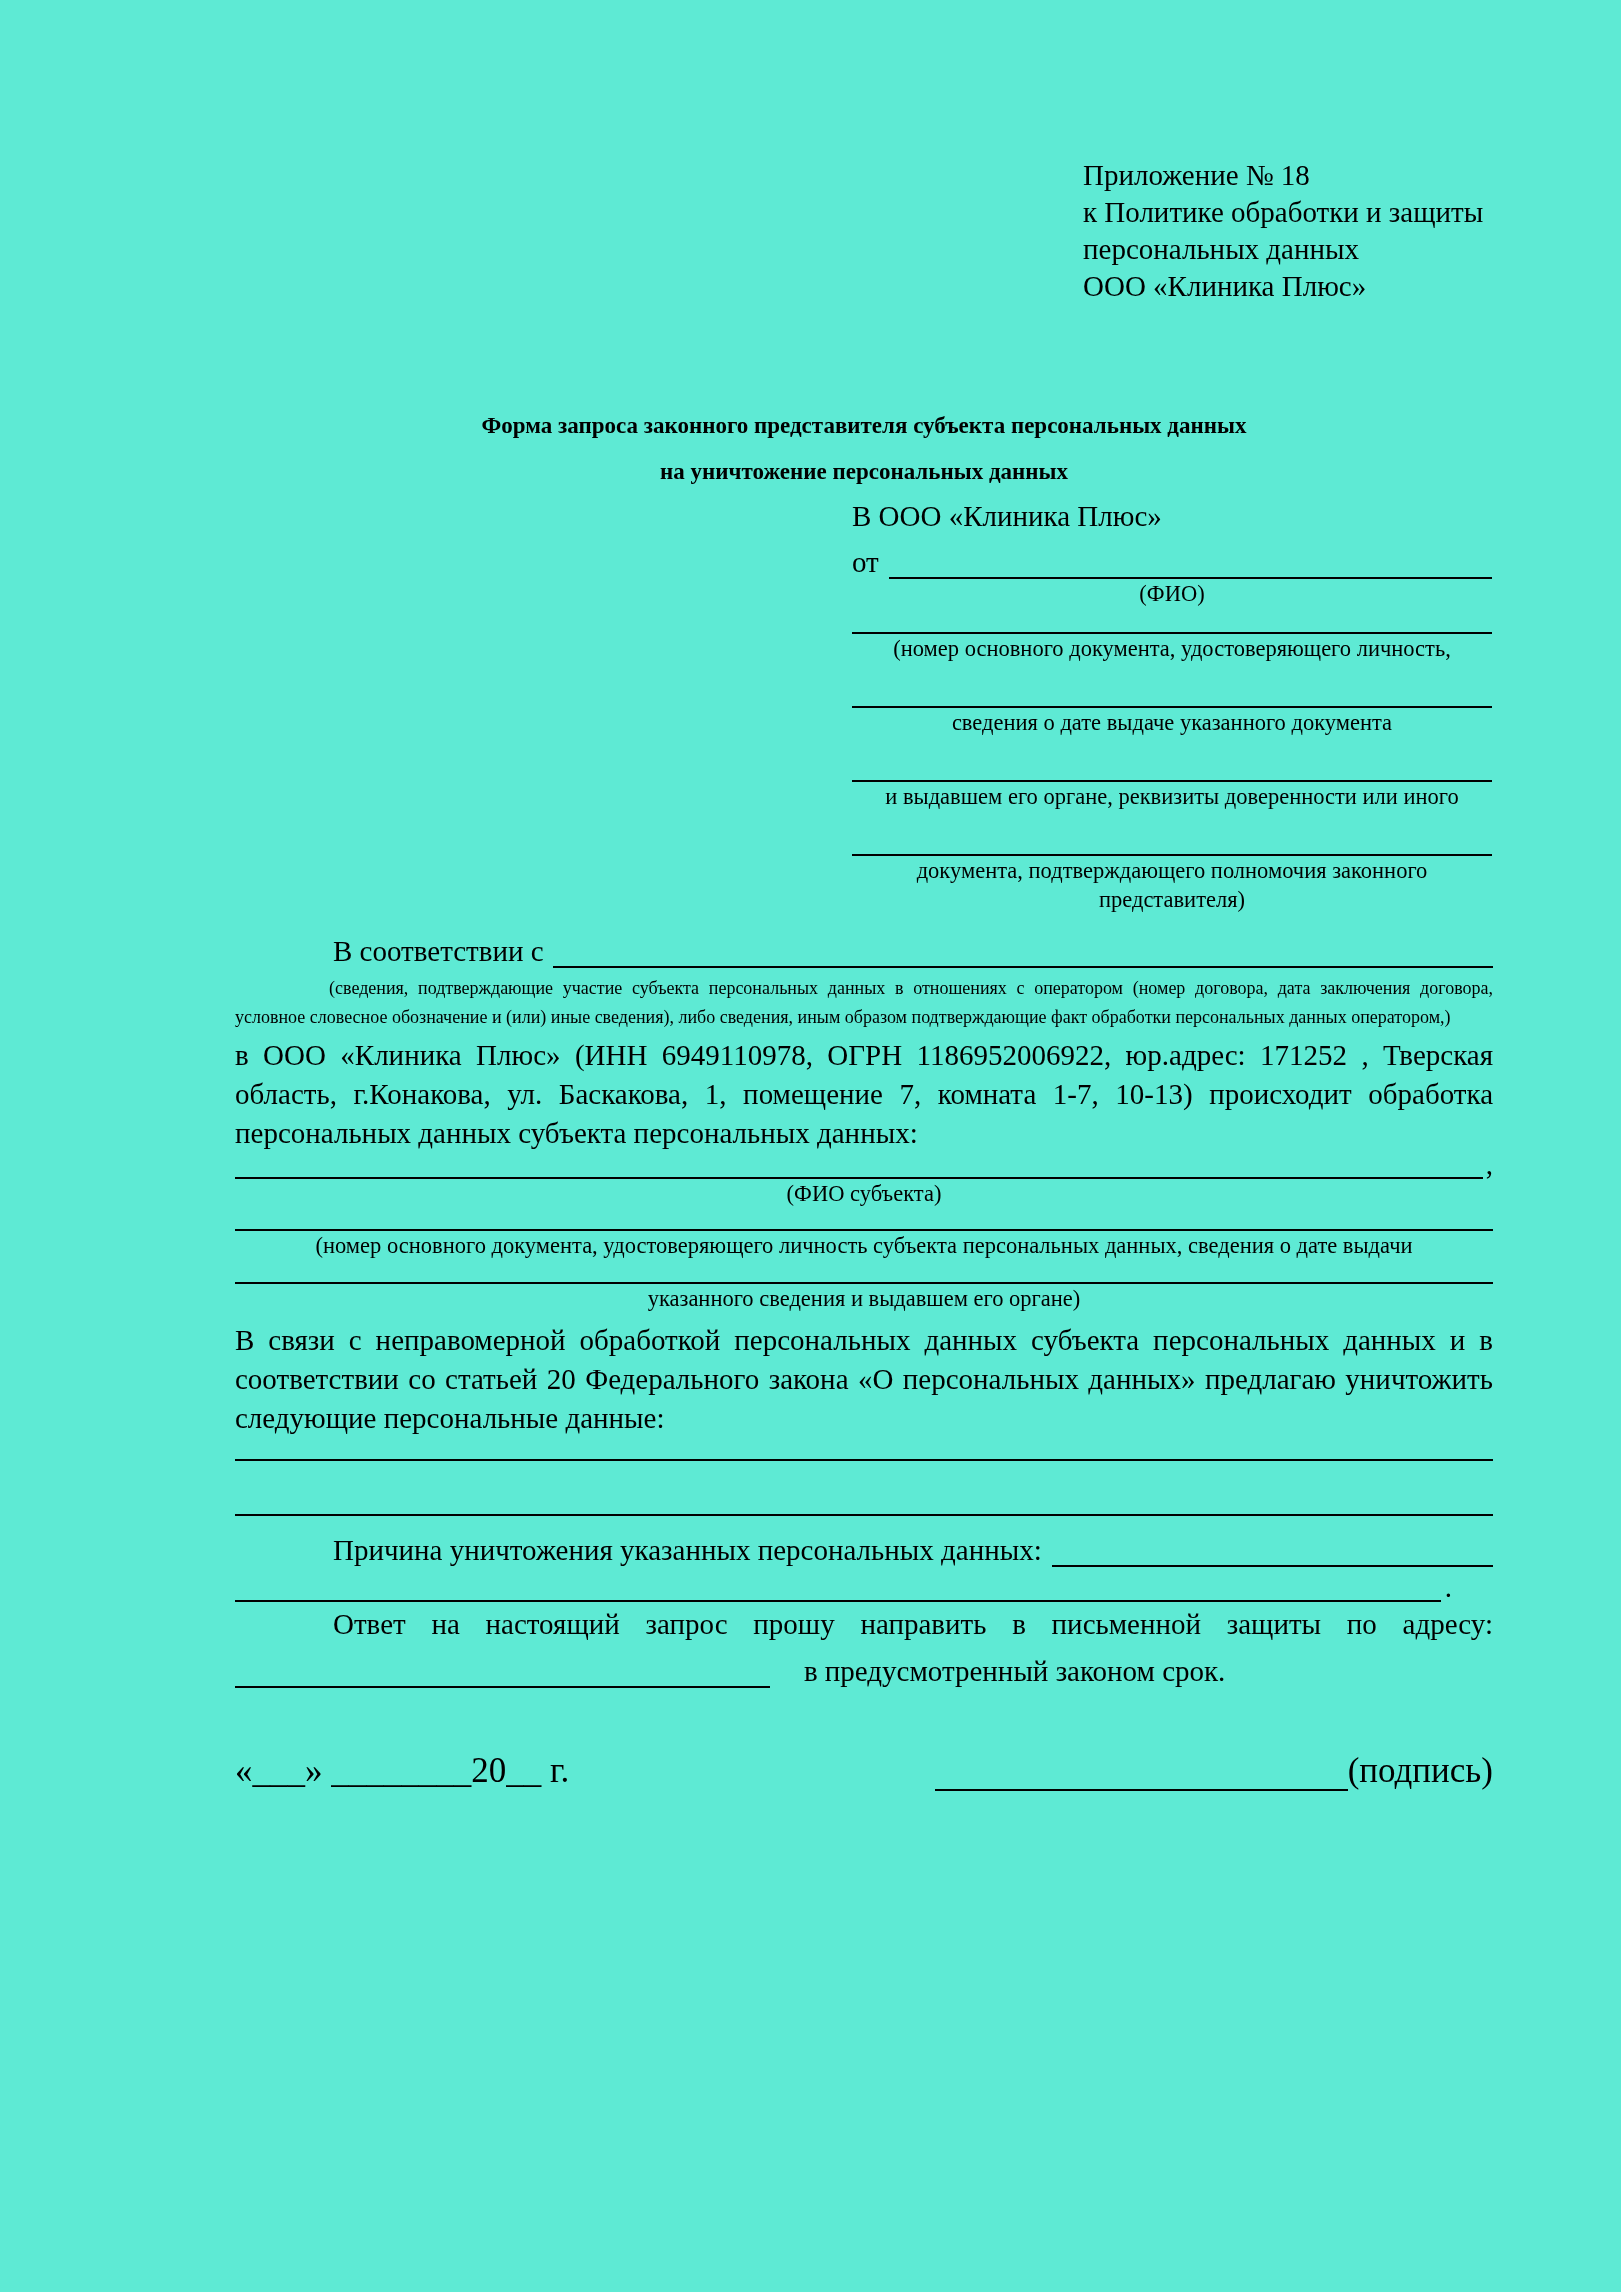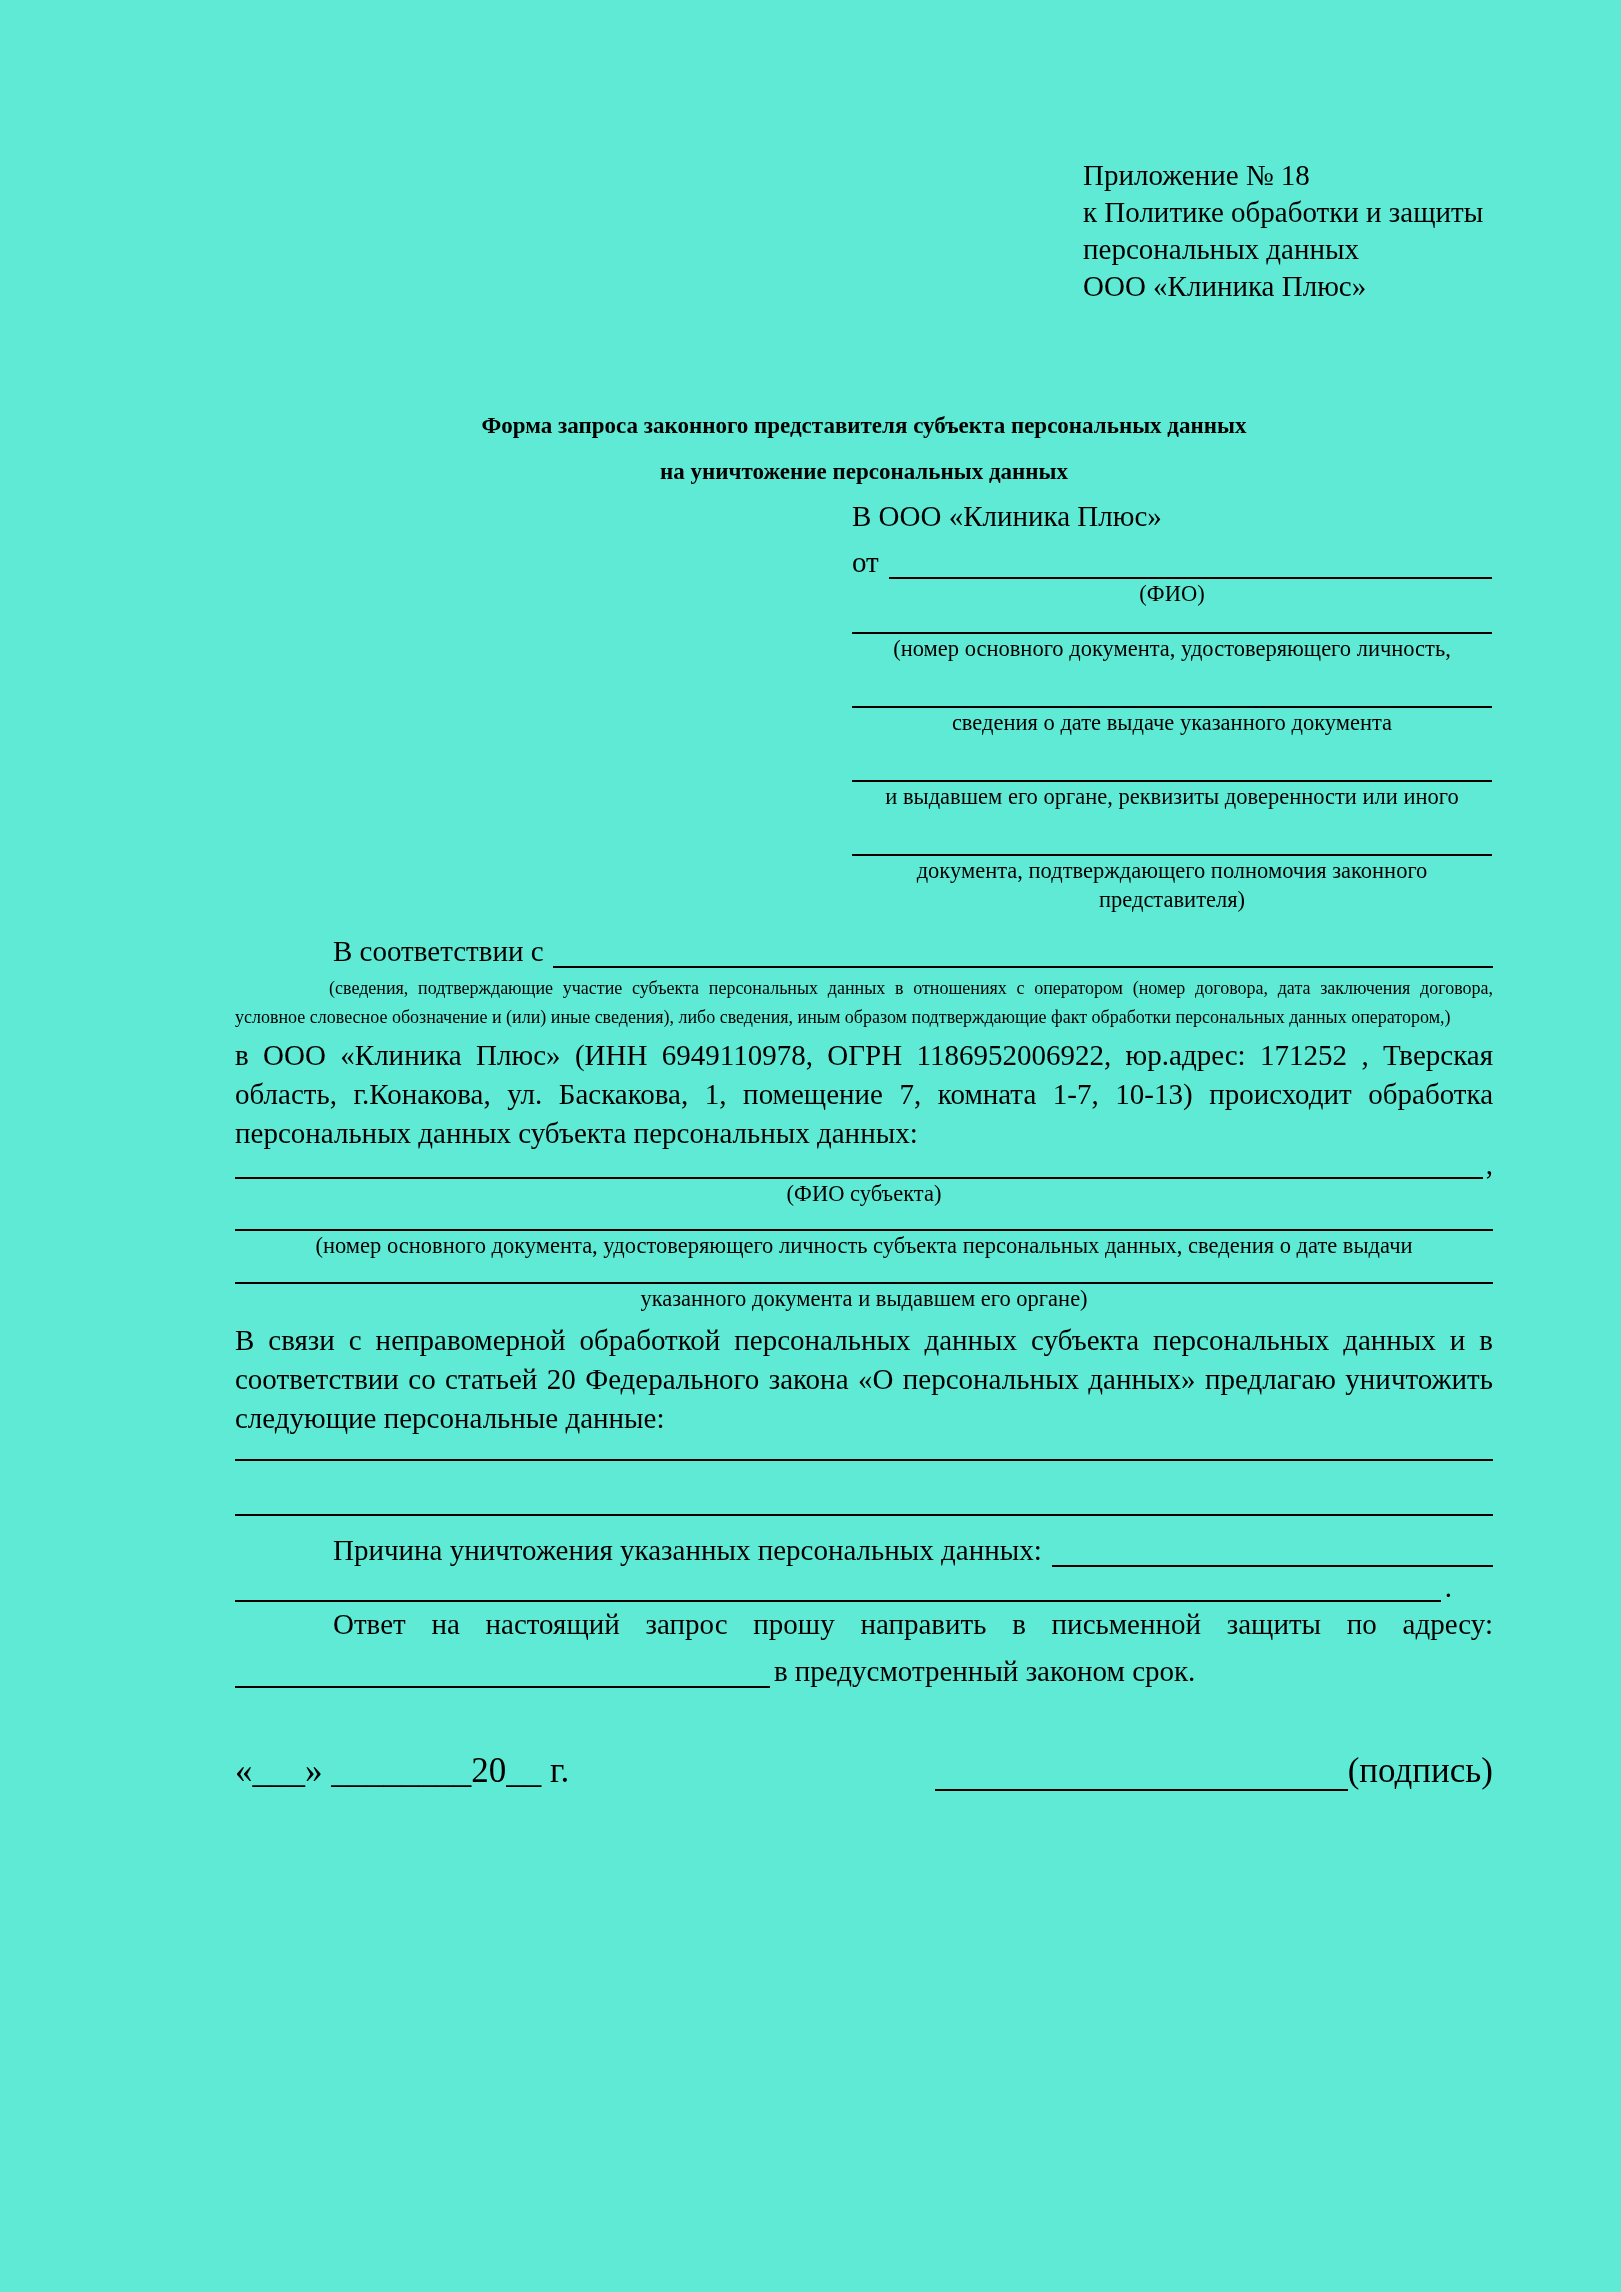--- a/index.html
+++ b/index.html
@@ -38,21 +38,21 @@
   .comma{padding-left:2.9px;}
   .sub-rule{margin-top:21.6px;}
   .demand{margin-top:7.8px;}
   .blank-first{margin-top:21.6px;}
   .blank-next{margin-top:53px;}
   .reason-row{height:47px;margin-top:3.9px;}
   .reason-label{margin-left:98px;padding-right:9.8px;white-space:nowrap;}
   .dot-row{height:35px;padding-right:41px;line-height:29px;}
   .dot{padding-left:3.9px;}
   .reply{line-height:41px;text-indent:98px;text-align:justify;text-align-last:justify;margin-top:2px;}
-  .term-row{height:43px;}
+  .term-row{height:43px;gap:30px;}
   .addr-fill{width:535px;border-bottom:2px solid #000;}
   .term-text{padding-left:3.9px;}
   
   .footer{display:flex;justify-content:space-between;align-items:flex-end;margin-top:63px;font-size:35px;}
   .sig-group{display:flex;align-items:flex-end;justify-content:center;}
   .sig-line{width:413px;border-bottom:2px solid #000;}
 </style>
 </head>
 <body>
 
@@ -105,21 +105,21 @@
     <div class="flex-row comma-row">
       <span class="fill"></span>
       <span class="comma">,</span>
     </div>
     <div class="caption">(ФИО субъекта)</div>
 
     <div class="rule sub-rule"></div>
     <div class="caption">(номер основного документа, удостоверяющего личность субъекта персональных данных, сведения о дате выдачи</div>
 
     <div class="rule sub-rule"></div>
-    <div class="caption">указанного документа и выдавшем его органе)</div>
+    <div class="caption">указанного сведения и выдавшем его органе)</div>
 
     <div class="par demand">В связи с неправомерной обработкой персональных данных субъекта персональных данных и в соответствии со статьей 20 Федерального закона «О персональных данных» предлагаю уничтожить следующие персональные данные:</div>
 
     <div class="rule blank-first"></div>
     <div class="rule blank-next"></div>
 
     <div class="flex-row reason-row">
       <span class="reason-label">Причина уничтожения указанных персональных данных:</span>
       <span class="fill"></span>
     </div>

